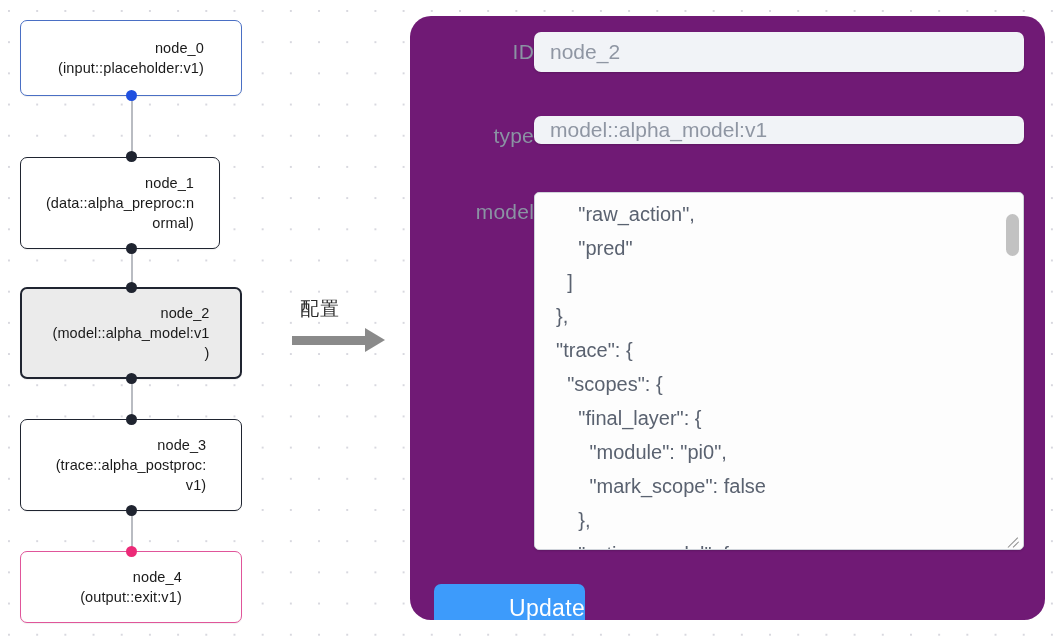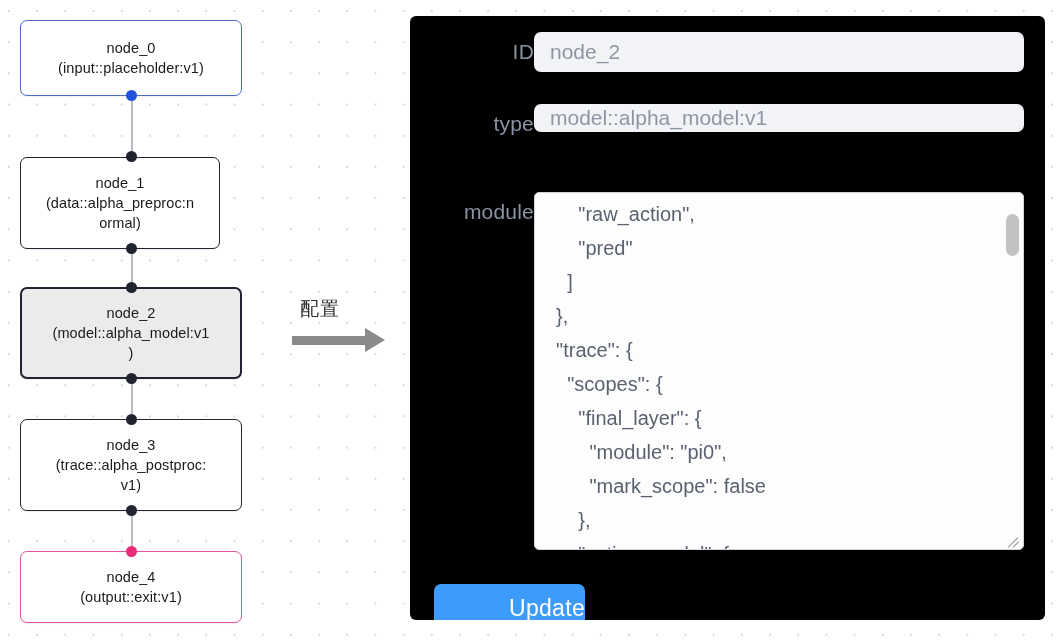--- a/index.html
+++ b/index.html
@@ -30,21 +30,21 @@
   .node {
     position: absolute;
     box-sizing: border-box;
     background: #ffffff;
     border: 1.6px solid #1f2430;
     border-radius: 7px;
     display: flex;
     flex-direction: column;
     align-items: center;
     justify-content: center;
-    text-align: center;
+    text-align: right;
     color: #1a1a1a;
     font-size: 14.5px;
     line-height: 20px;
     letter-spacing: .1px;
     padding: 0 8px;
     box-shadow: 0 1px 1px rgba(0,0,0,.06);
   }
   .node .nlabel { white-space: pre-line; }
   .node.sel {
     background: #ebebeb;
@@ -91,22 +91,22 @@
     border-top: 12.5px solid transparent;
     border-bottom: 12.5px solid transparent;
     border-left: 20px solid #8a8a8a;
   }
 
   
   #panel {
     position: absolute;
     left: 410px; top: 16px;
     width: 635px; height: 604px;
-    background: #000000;
-    border-radius: 6px;
+    background: #701a75;
+    border-radius: 21px;
     box-sizing: border-box;
     overflow: hidden;
     z-index: 10;
   }
   .field-row {
     position: absolute;
     display: flex;
     align-items: flex-start;
   }
   .flabel {
@@ -128,21 +128,21 @@
     outline: none;
     box-shadow: 0 1px 2px rgba(0,0,0,.18);
   }
 
   
   #row-id { left: 14px; top: 16px; width: 620px; }
   #row-id .flabel { width: 110px; line-height: 40px; }
   #id-input { width: 490px; height: 40px; }
 
   
-  #row-type { left: 14px; top: 88px; width: 620px; }
+  #row-type { left: 14px; top: 100px; width: 620px; }
   #row-type .flabel { width: 110px; line-height: 40px; }
   #type-input { width: 490px; height: 28px; }
 
   
   #row-config { left: 14px; top: 176px; width: 620px; }
   #row-config .flabel { width: 110px; line-height: 40px; }
 
   #config-wrap {
     position: relative;
     width: 490px; height: 358px;
@@ -267,21 +267,21 @@
     <div class="flabel">ID</div>
     <input class="finput" id="id-input" type="text" readonly="" value="node_2" style="">
   </div>
 
   <div class="field-row" id="row-type">
     <div class="flabel">type</div>
     <input class="finput" id="type-input" type="text" readonly="" value="model::alpha_model:v1" style="">
   </div>
 
   <div class="field-row" id="row-config">
-    <div class="flabel">module</div>
+    <div class="flabel">model</div>
     <div id="config-wrap">
       <div id="config-text">      "raw_action",
       "pred"
     ]
   },
   "trace": {
     "scopes": {
       "final_layer": {
         "module": "pi0",
         "mark_scope": false

